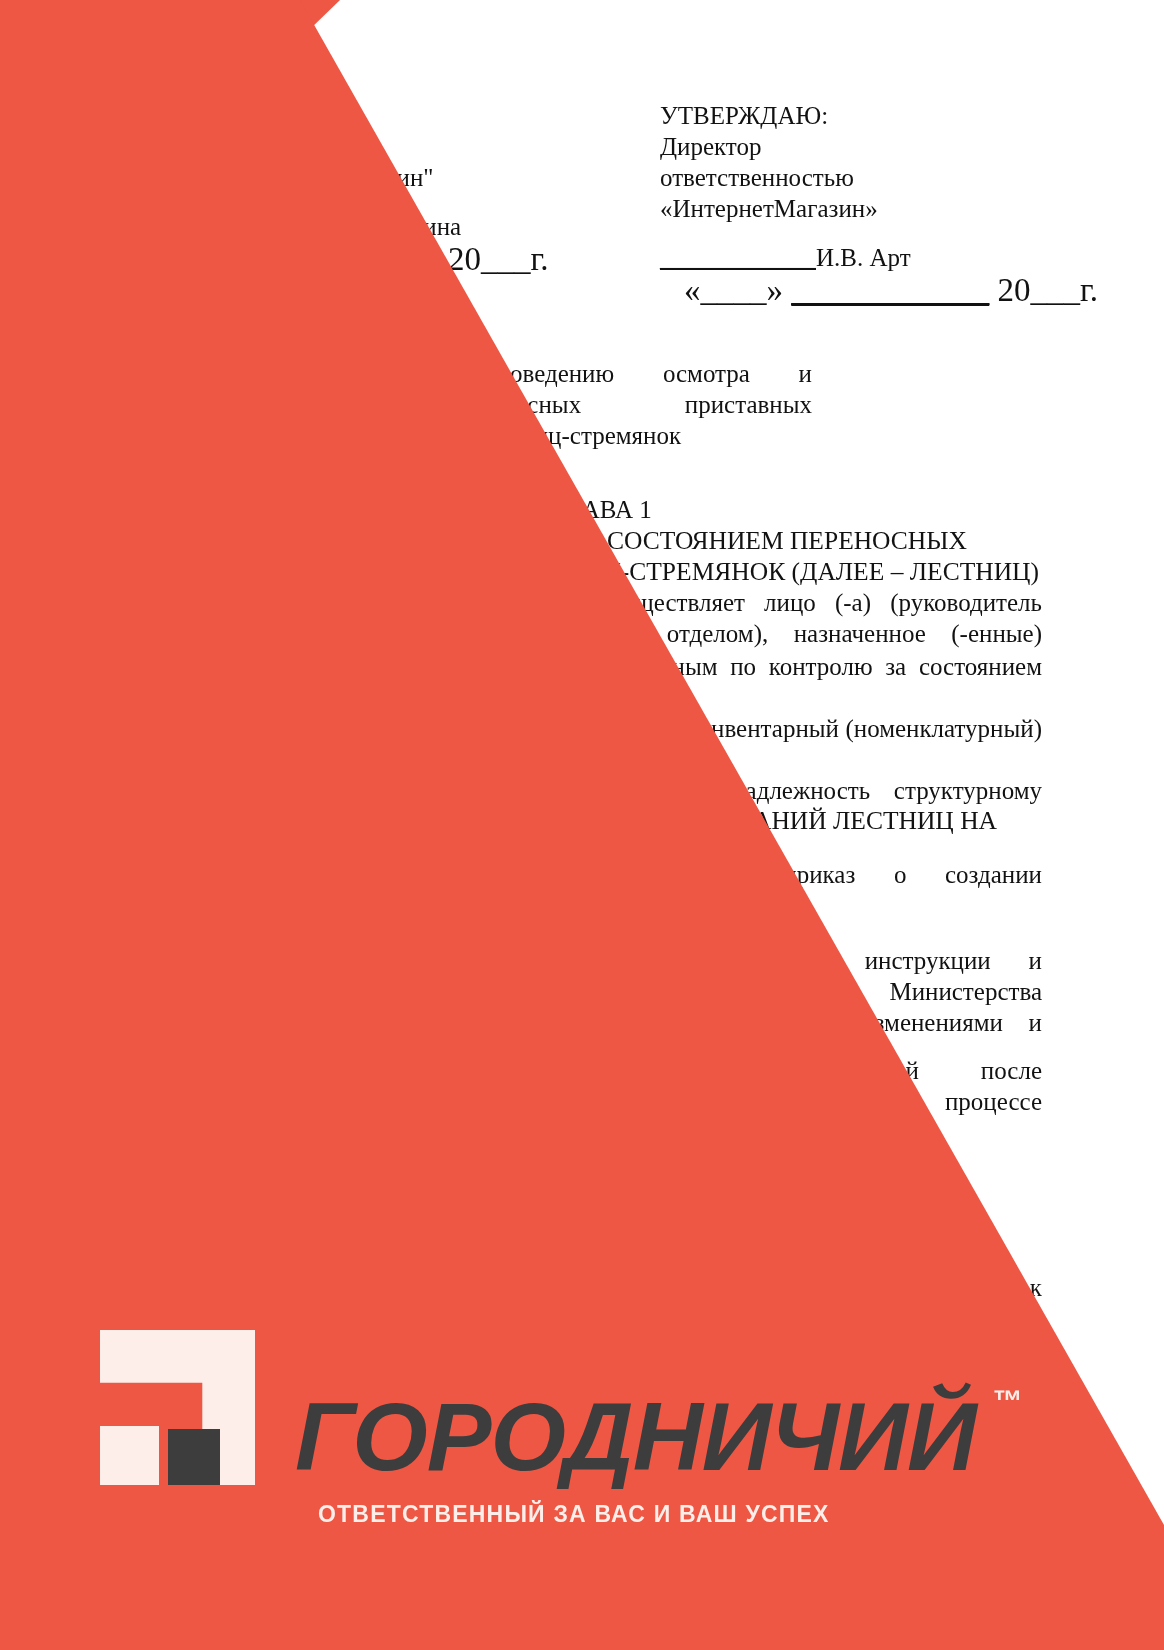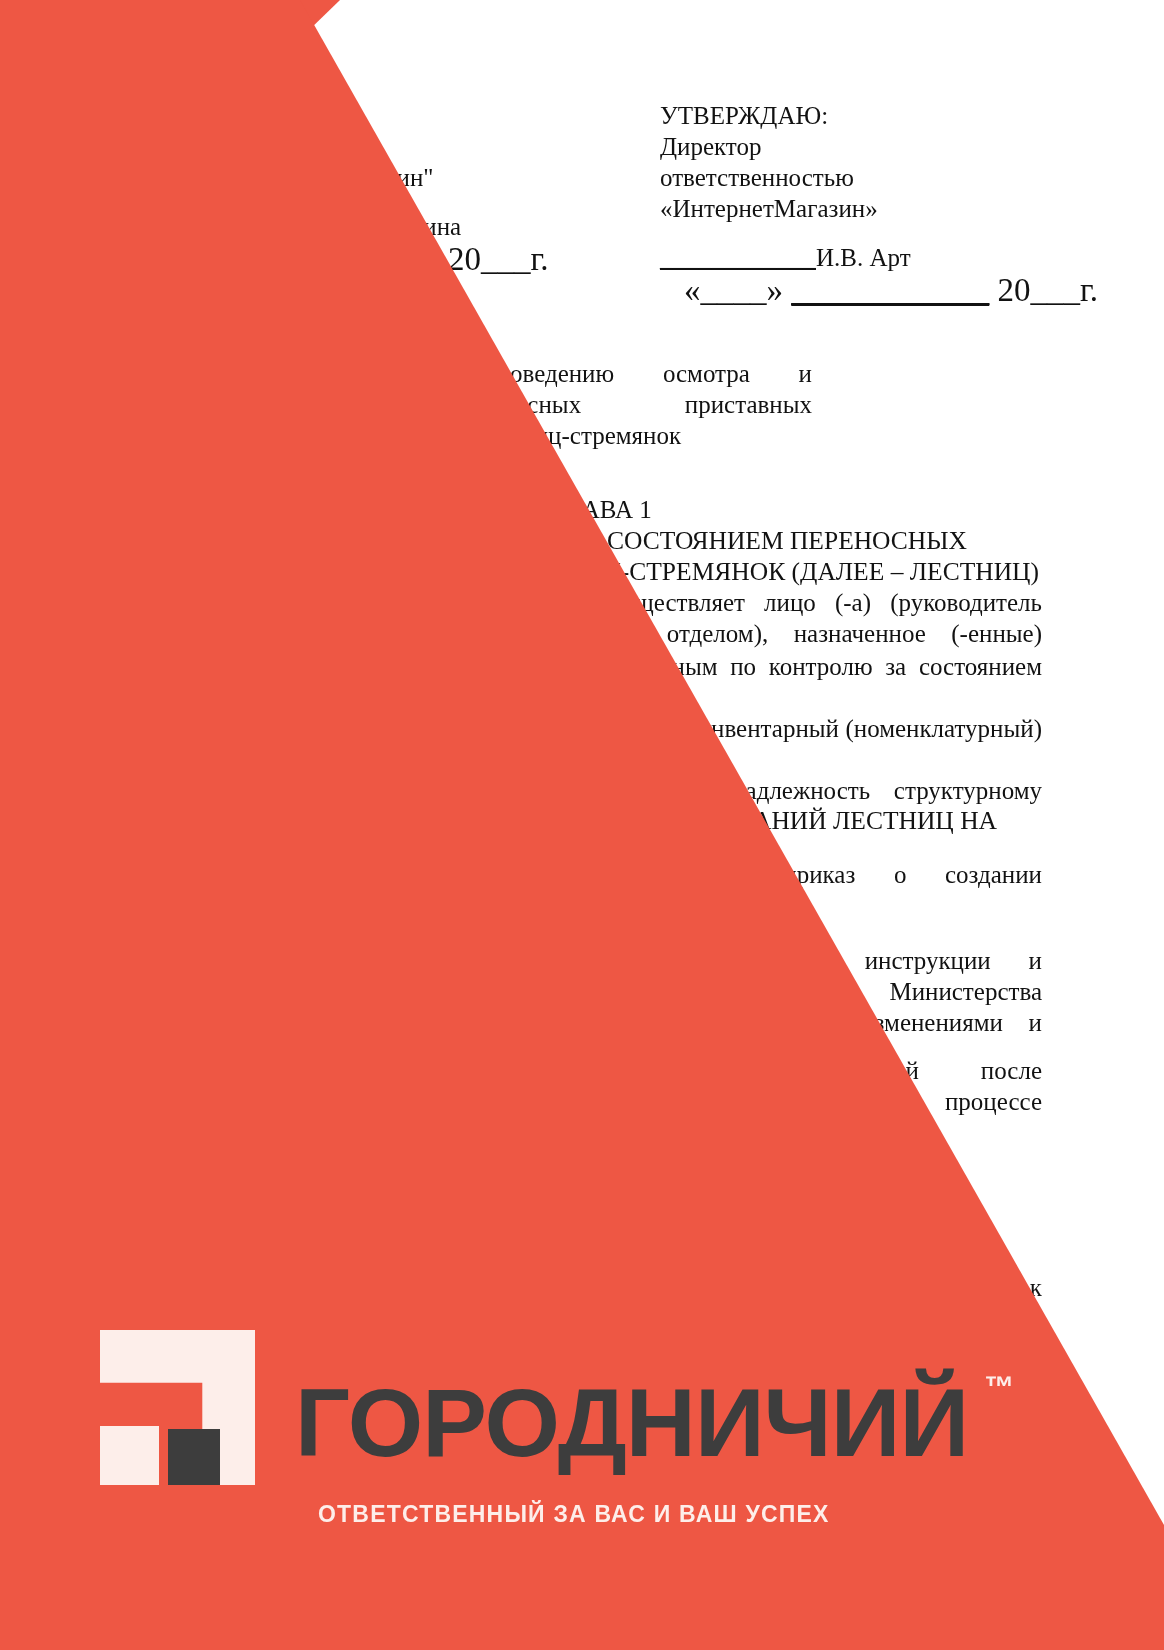--- a/index.html
+++ b/index.html
@@ -170,21 +170,22 @@
   }
   .mark .m-dot {
     position: absolute;
     left: 68px; top: 99px;
     width: 52px; height: 56px;
     background: #3d3d3d;
   }
   .wordmark {
     position: relative;
     margin-left: 40px;
-    margin-bottom: 14px;
+    margin-bottom: 0;
+    font-style: italic;
   }
   .wordmark .wtext {
     font-family: "Liberation Sans", "DejaVu Sans", sans-serif;
     font-weight: bold;
     font-size: 97px;
     line-height: 97px;
     color: #3d3d3d;
     letter-spacing: -1px;
   }
   .wordmark .tm {

